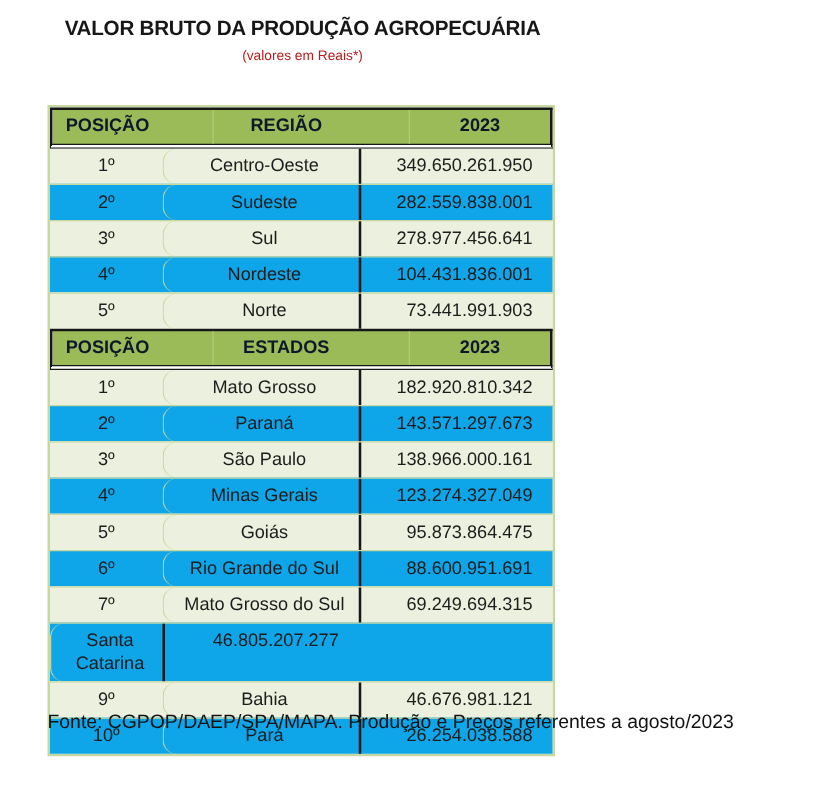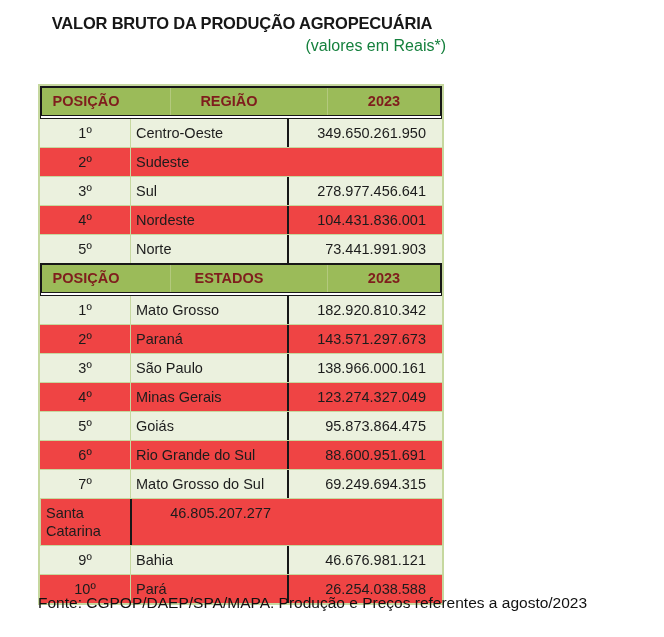--- a/index.html
+++ b/index.html
@@ -12,55 +12,55 @@
   }
   .page { position: relative; width: 664px; height: 637px; }
 
   .title {
     position: absolute; top: 13px; left: 38px; width: 408px;
     text-align: center; font-weight: bold; font-size: 16.5px; line-height: 20px;
     color: #171717; letter-spacing: -0.2px;
   }
   .subtitle {
     position: absolute; top: 37px; left: 38px; width: 408px;
-    text-align: right; font-size: 16px; line-height: 17px; color: #15803d;
+    text-align: center; font-size: 11px; line-height: 17px; color: #b91c1c;
   }
 
   .tbl {
     position: absolute; top: 84px; left: 38px; width: 406px;
     border: 2px solid var(--grid, #c6d89f);
     background: #ffffff;
     box-sizing: border-box;
   }
 
   .hrow {
     display: grid; grid-template-columns: 88px 157px 1fr;
     background: var(--header-bg, #9bbb59);
     background-clip: padding-box;
     border: 2px solid #171717;
     border-bottom: 4px double #171717;
     font-weight: bold;
   }
   .hcell {
     text-align: center; font-size: 14.5px; line-height: 18px;
-    padding: 4px 0 5px 0; color: #7f1d1d;
+    padding: 4px 0 5px 0; color: #0f172a;
   }
   .hcell + .hcell { border-left: 1px solid #b3c97e; margin-left: 40px; }
 
-  .row { display: grid; grid-template-columns: 90px 157px 1fr; background: #ef4444; }
+  .row { display: grid; grid-template-columns: 90px 157px 1fr; background: #0ea5e9; }
   .row.alt { background: var(--row-alt, #ebf1de); }
   .row + .row { border-top: 1px solid var(--grid, #c6d89f); }
 
   .c { font-size: 14.5px; line-height: 18px; padding: 5px 0; box-sizing: border-box; }
   .c1 { text-align: center; }
-  .c2 { text-align: left; padding-left: 5px; border-left: 1px solid var(--grid, #c6d89f); }
+  .c2 { text-align: center; padding-left: 5px; border-left: 1px solid var(--grid, #c6d89f); border-radius: 11px; }
   .c3 { text-align: right; padding-right: 16px; border-left: 2px solid #171717; }
 
   .footer {
-    position: absolute; top: 593px; left: 38px;
+    position: absolute; top: 568px; left: 38px;
     font-size: 15.5px; line-height: 19px; white-space: nowrap; color: #111;
   }
 </style>
 </head>
 <body>
 
 <div class="page">
 
   <div class="title">VALOR BRUTO DA PRODUÇÃO AGROPECUÁRIA</div>
   <div class="subtitle">(valores em Reais*)</div>
@@ -74,20 +74,21 @@
     </div>
     <div class="body">
         <div class="row alt">
           <div class="c c1">1º</div>
           <div class="c c2">Centro-Oeste</div>
           <div class="c c3">349.650.261.950</div>
         </div>
         <div class="row">
           <div class="c c1">2º</div>
           <div class="c c2">Sudeste</div>
+          <div class="c c3">282.559.838.001</div>
         </div>
         <div class="row alt">
           <div class="c c1">3º</div>
           <div class="c c2">Sul</div>
           <div class="c c3">278.977.456.641</div>
         </div>
         <div class="row">
           <div class="c c1">4º</div>
           <div class="c c2">Nordeste</div>
           <div class="c c3">104.431.836.001</div>

